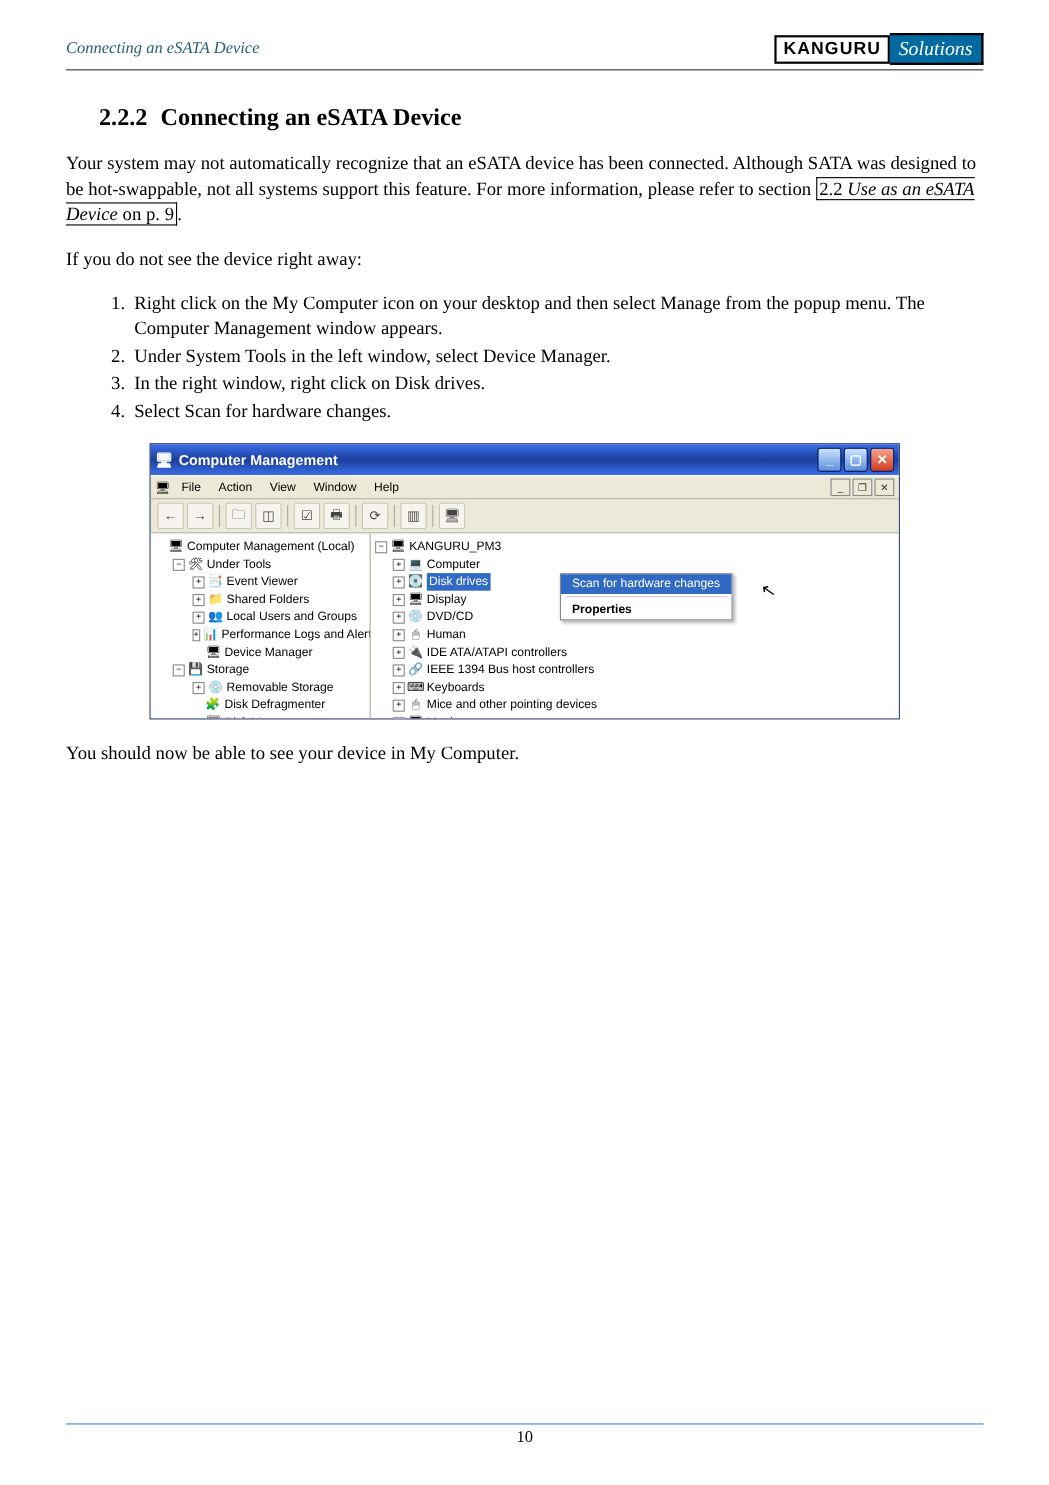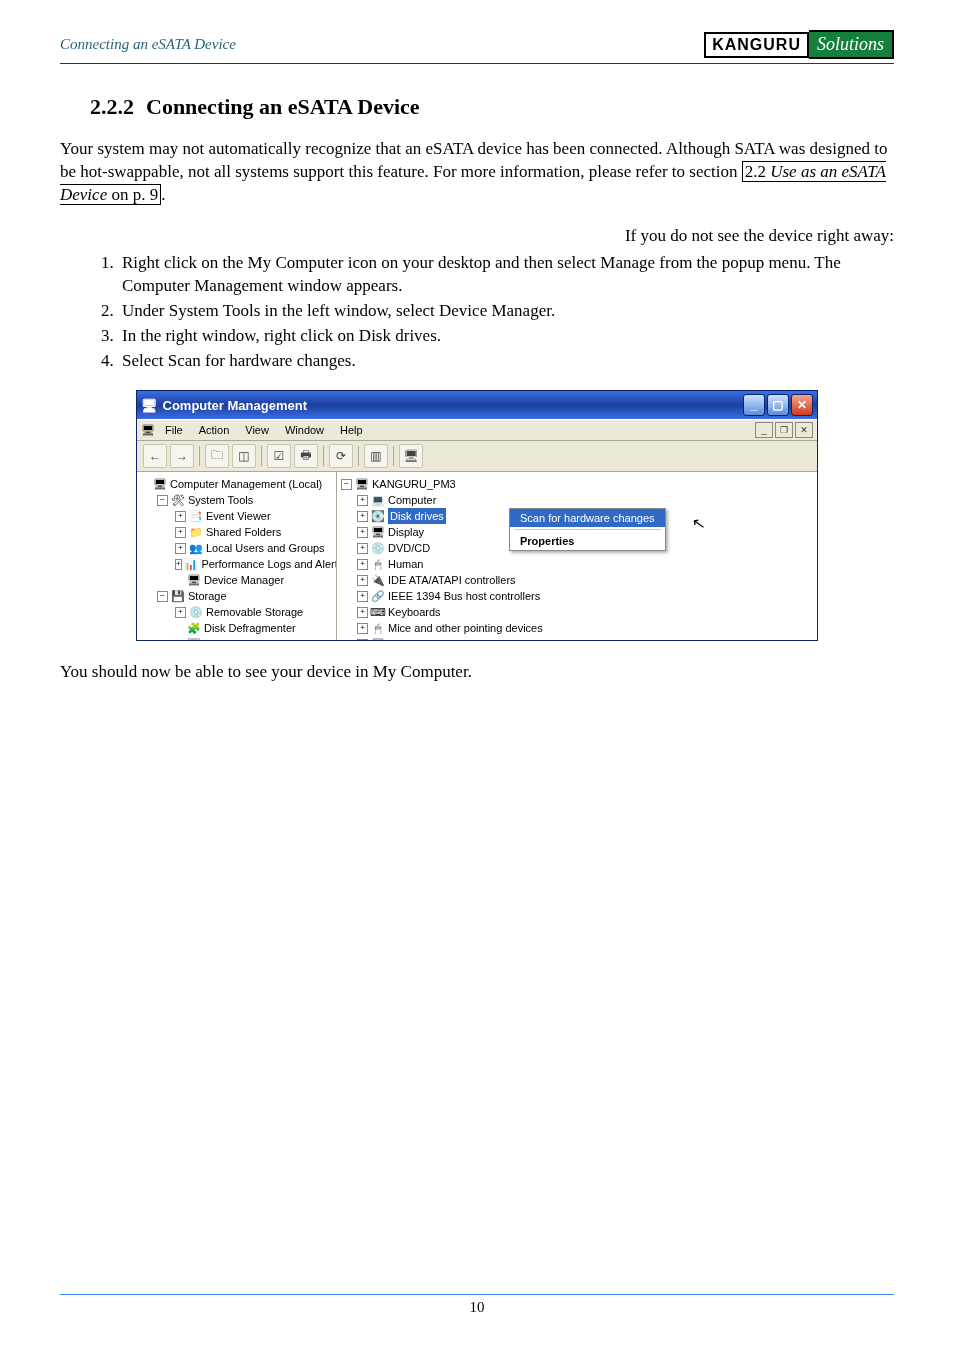--- a/index.html
+++ b/index.html
@@ -42,21 +42,21 @@
     border:2px solid #000;
     color:#000;
     font-weight:bold;
     font-family: Arial, sans-serif;
     font-size:16px;
     padding:2px 6px;
     letter-spacing:1px;
     text-align:right;
   }
   .logo-right {
-    background:#15803d;
+    background:#0369a1;
     color:#fff;
     font-style:italic;
     font-family: "Brush Script MT", cursive;
     font-size:18px;
     padding:2px 8px;
     border:2px solid #000;
     border-left:none;
   }
   h2.section-title {
     font-size: 22px;
@@ -282,21 +282,21 @@
 
   <h2 class="section-title">
     <span class="section-number">2.2.2</span><span>Connecting an eSATA Device</span>
   </h2>
 
 
   <p class="body">
     <span>Your system may not automatically recognize that an eSATA device has been connected. Although SATA was designed to be hot-swappable, not all systems support this feature. For more information, please refer to section </span><span class="link-box"><span>2.2 </span><span class="link-text">Use as an eSATA Device</span><span> on p. 9</span></span><span>.</span>
   </p>
 
-  <p class="body" style="margin-bottom:4px;text-align:right;">If you do not see the device right away:</p>
+  <p class="body" style="margin-bottom:17px;">If you do not see the device right away:</p>
 
   <ol class="steps">
     <li>
       <span>Right click on the </span><span class="bold">My Computer icon</span><span> on your desktop and then select </span><span class="bold">Manage</span><span> from the popup menu. The Computer Management window appears.</span>
     </li>
     <li>
       <span>Under System Tools in the left window, select </span><span class="bold">Device Manager.</span>
     </li>
     <li>
       <span>In the right window, right click on </span><span class="bold">Disk drives</span><span>.</span>
@@ -353,21 +353,21 @@
       <div class="win-body">
         <div class="pane left" id="left-pane">
             <div class="tree-node indent-0">
               <span class="expander blank"></span>
               <span class="ticon">🖥</span>
               <span>Computer Management (Local)</span>
             </div>
             <div class="tree-node indent-1">
               <span class="expander">−</span>
               <span class="ticon">🛠</span>
-              <span>System Tools</span>
+              <span>Under Tools</span>
             </div>
             <div class="tree-node indent-2">
               <span class="expander">+</span>
               <span class="ticon">📑</span>
               <span>Event Viewer</span>
             </div>
             <div class="tree-node indent-2">
               <span class="expander">+</span>
               <span class="ticon">📁</span>
               <span>Shared Folders</span>

